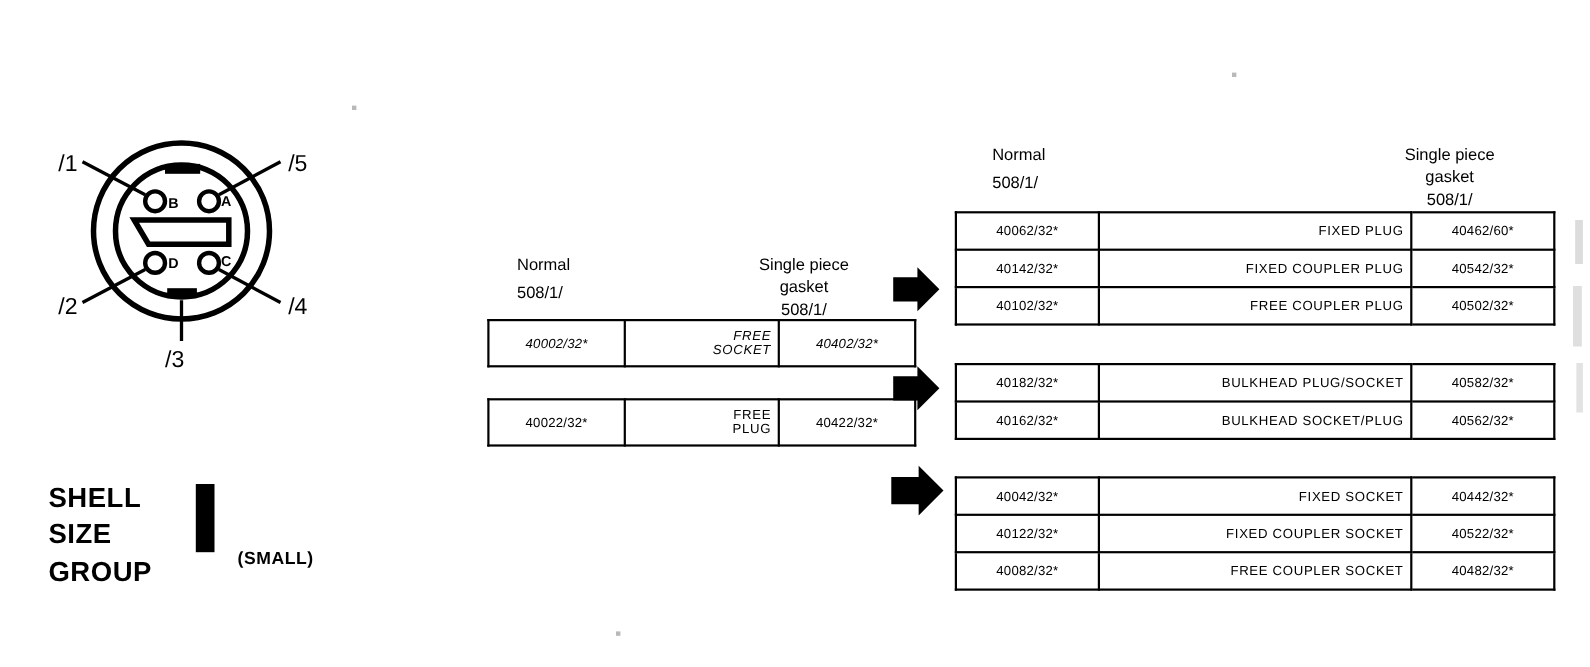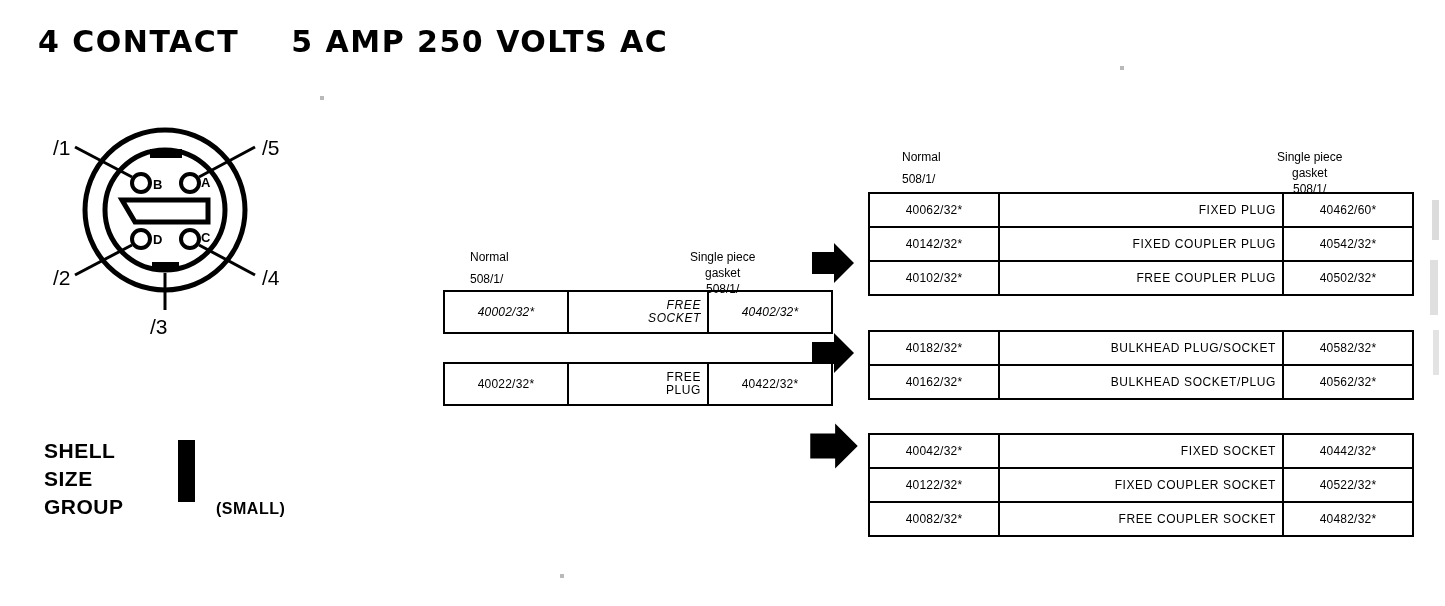--- a/index.html
+++ b/index.html
@@ -37,21 +37,21 @@
     top: 105px;
     width: 330px;
     height: 250px;
   }
 
   
   .shell-block {
     position: absolute;
     left: 44px;
     top: 437px;
-    font-size: 21px;
+    font-size: 25px;
     font-weight: bold;
     line-height: 1.33;
     letter-spacing: 0.5px;
   }
   .shell-bar {
     position: absolute;
     left: 178px;
     top: 440px;
     width: 17px;
     height: 62px;
@@ -81,25 +81,24 @@
     height: 26px;
     font-weight: normal;
   }
   .tbl td.code { width: 116px; letter-spacing: 0.2px; }
   .tbl td.desc { width: 270px; letter-spacing: 0.6px; text-align: right; }
   .tbl td.code2 { width: 116px; letter-spacing: 0.2px; }
 
   
   .hdr {
     position: absolute;
-    font-size: 12px;
+    font-size: 15px;
     line-height: 1.35;
     text-align: center;
     white-space: nowrap;
-    margin-top: 18px;
   }
   .hdr.left { text-align: left; }
 
   
   #tbl-free-socket { left: 443px; top: 290px; font-style: italic; }
   #tbl-free-socket td.desc { width: 126px; }
   #tbl-free-socket td.code { width: 110px; }
   #tbl-free-socket td.code2 { width: 110px; }
   #tbl-free-plug { left: 443px; top: 362px; }
   #tbl-free-plug td.desc { width: 126px; }
@@ -130,23 +129,20 @@
   .speck {
     position: absolute;
     background: #b9b9b9;
   }
 </style>
 </head>
 <body>
 
 <div id="page">
 
-  <div class="title">
-    <span>4 CONTACT</span><span class="t2">5 AMP 250 VOLTS AC</span>
-  </div>
 
   <div class="connector-wrap">
     <svg width="330" height="250" viewBox="0 0 330 250">
 
       <circle cx="125" cy="105" r="80" fill="#ffffff" stroke="#000000" stroke-width="5"></circle>
 
       <circle cx="125" cy="105" r="60" fill="#ffffff" stroke="#000000" stroke-width="5"></circle>
 
       <rect x="110" y="44" width="32" height="9" fill="#000000"></rect>
 

